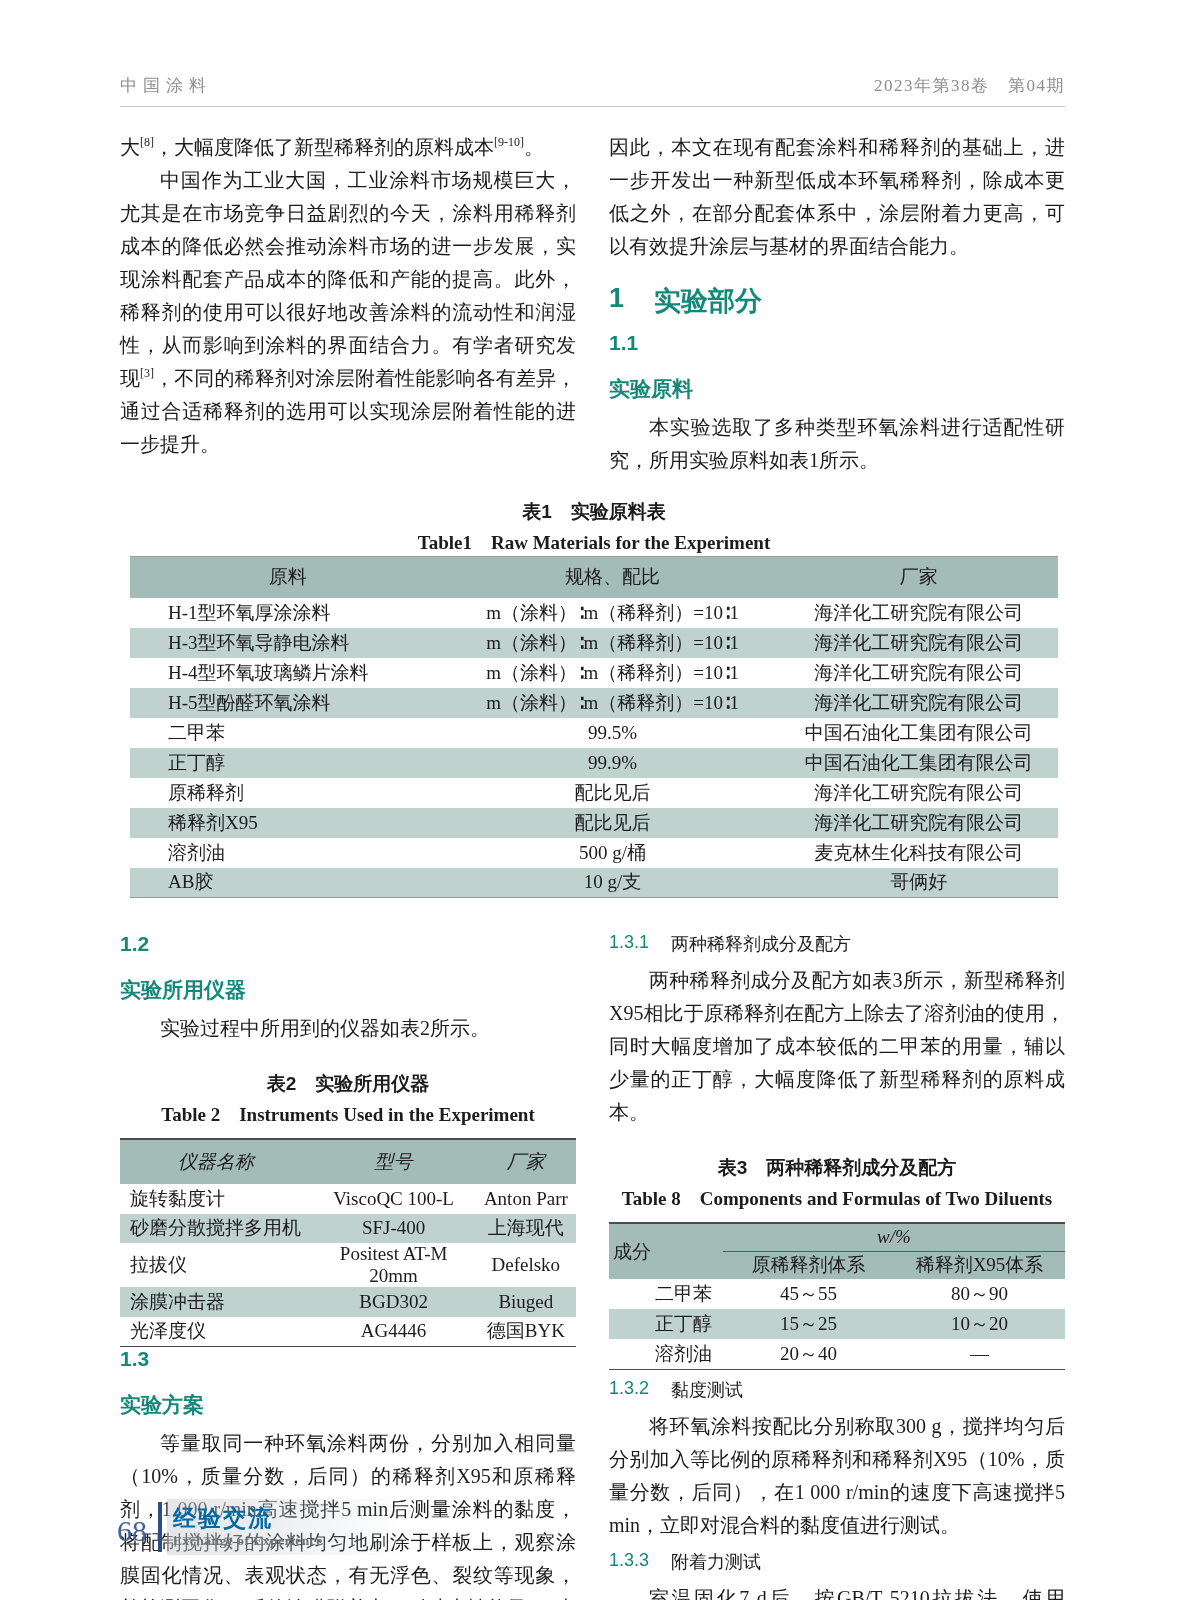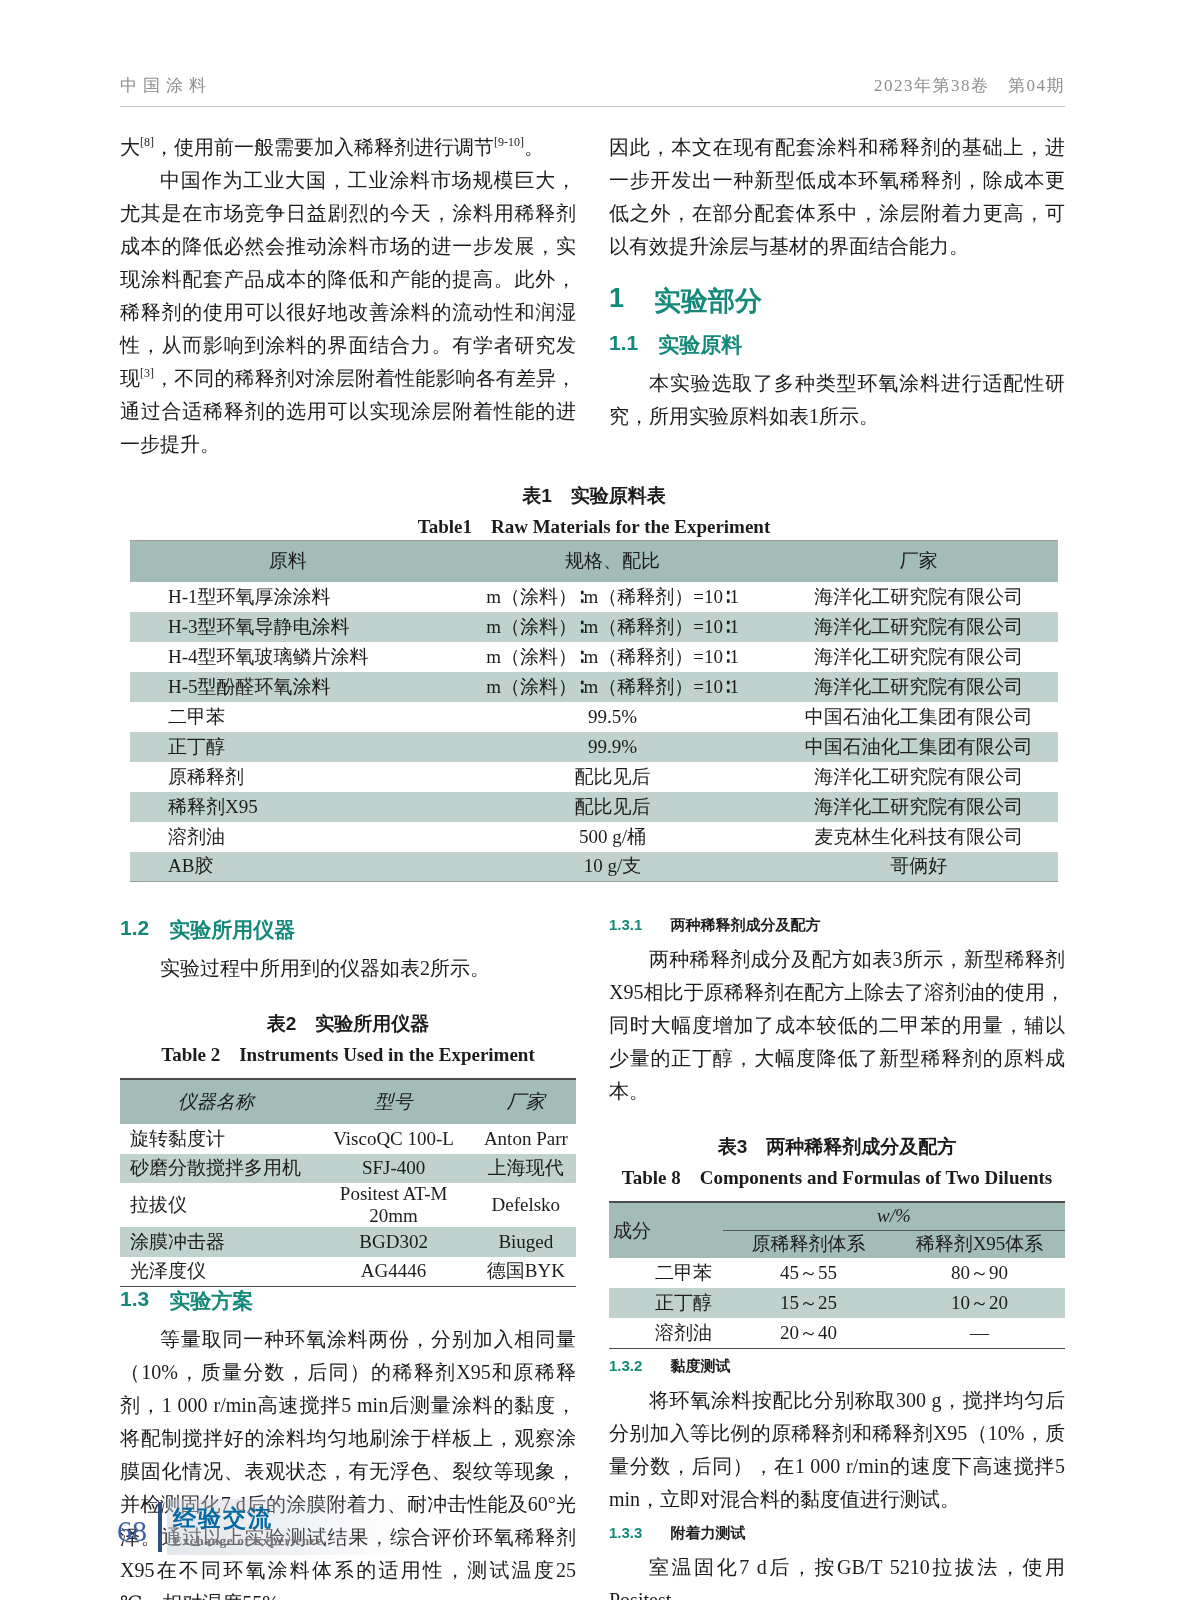--- a/index.html
+++ b/index.html
@@ -24,23 +24,23 @@
   p.body { font-size:20px; line-height:33px; text-align:justify; }
   p.indent { text-indent:2em; }
   sup.ref { font-size:12px; line-height:0; }
 
   h1.sec1 {
     font-family:"Liberation Sans","DejaVu Sans",sans-serif; color:#14897a;
     font-size:27px; font-weight:bold; margin:20px 0 12px; display:flex; gap:30px;
   }
   h2.sec2 {
     font-family:"Liberation Sans","DejaVu Sans",sans-serif; color:#14897a;
-    font-size:21px; font-weight:bold; margin:0 0 8px; display:flex; gap:20px;
-  }
-  h3.sec3 { font-size:15px; font-weight:bold; margin:8px 0 8px; display:flex; gap:28px; }
+    font-size:21px; font-weight:bold; margin:0 0 8px; display:flex; gap:20px;flex-direction:column;
+  }
+  h3.sec3 { font-size:18px; font-weight:normal; margin:8px 0 8px; display:flex; gap:22px; }
   h3.sec3 .num { font-family:"Liberation Sans","DejaVu Sans",sans-serif; color:#14897a; }
 
   
   .tblock { text-align:center; }
   .cap-cn { font-family:"Liberation Sans","DejaVu Sans",sans-serif; font-weight:bold; font-size:19px; }
   .cap-en { font-weight:bold; font-size:19px; margin-top:5px; }
 
   table { border-collapse:collapse; width:100%; font-size:19px; }
   thead th { background:#a4bcb8; font-weight:normal; }
   tbody tr:nth-child(even) td { background:#bfd2cd; }
@@ -85,21 +85,21 @@
 
 <div class="page">
 
   <div class="page-header">
     <span class="journal">中国涂料</span>
     <span class="issue">2023年第38卷　第04期</span>
   </div>
 
   <div class="cols">
     <div class="col">
-      <p class="body"><span>大</span><sup class="ref">[8]</sup><span>，使用前一般需要加入稀释剂进行调节</span><sup class="ref">[9-10]</sup><span>。</span></p>
+      <p class="body"><span>大</span><sup class="ref">[8]</sup><span>，大幅度降低了新型稀释剂的原料成本</span><sup class="ref">[9-10]</sup><span>。</span></p>
       <p class="body indent"><span>中国作为工业大国，工业涂料市场规模巨大，尤其是在市场竞争日益剧烈的今天，涂料用稀释剂成本的降低必然会推动涂料市场的进一步发展，实现涂料配套产品成本的降低和产能的提高。此外，稀释剂的使用可以很好地改善涂料的流动性和润湿性，从而影响到涂料的界面结合力。有学者研究发现</span><sup class="ref">[3]</sup><span>，不同的稀释剂对涂层附着性能影响各有差异，通过合适稀释剂的选用可以实现涂层附着性能的进一步提升。</span></p>
     </div>
     <div class="col">
       <p class="body">因此，本文在现有配套涂料和稀释剂的基础上，进一步开发出一种新型低成本环氧稀释剂，除成本更低之外，在部分配套体系中，涂层附着力更高，可以有效提升涂层与基材的界面结合能力。</p>
       <h1 class="sec1">
         <span class="num">1</span>
         <span>实验部分</span>
       </h1>
       <h2 class="sec2">
         <span class="num">1.1</span>

